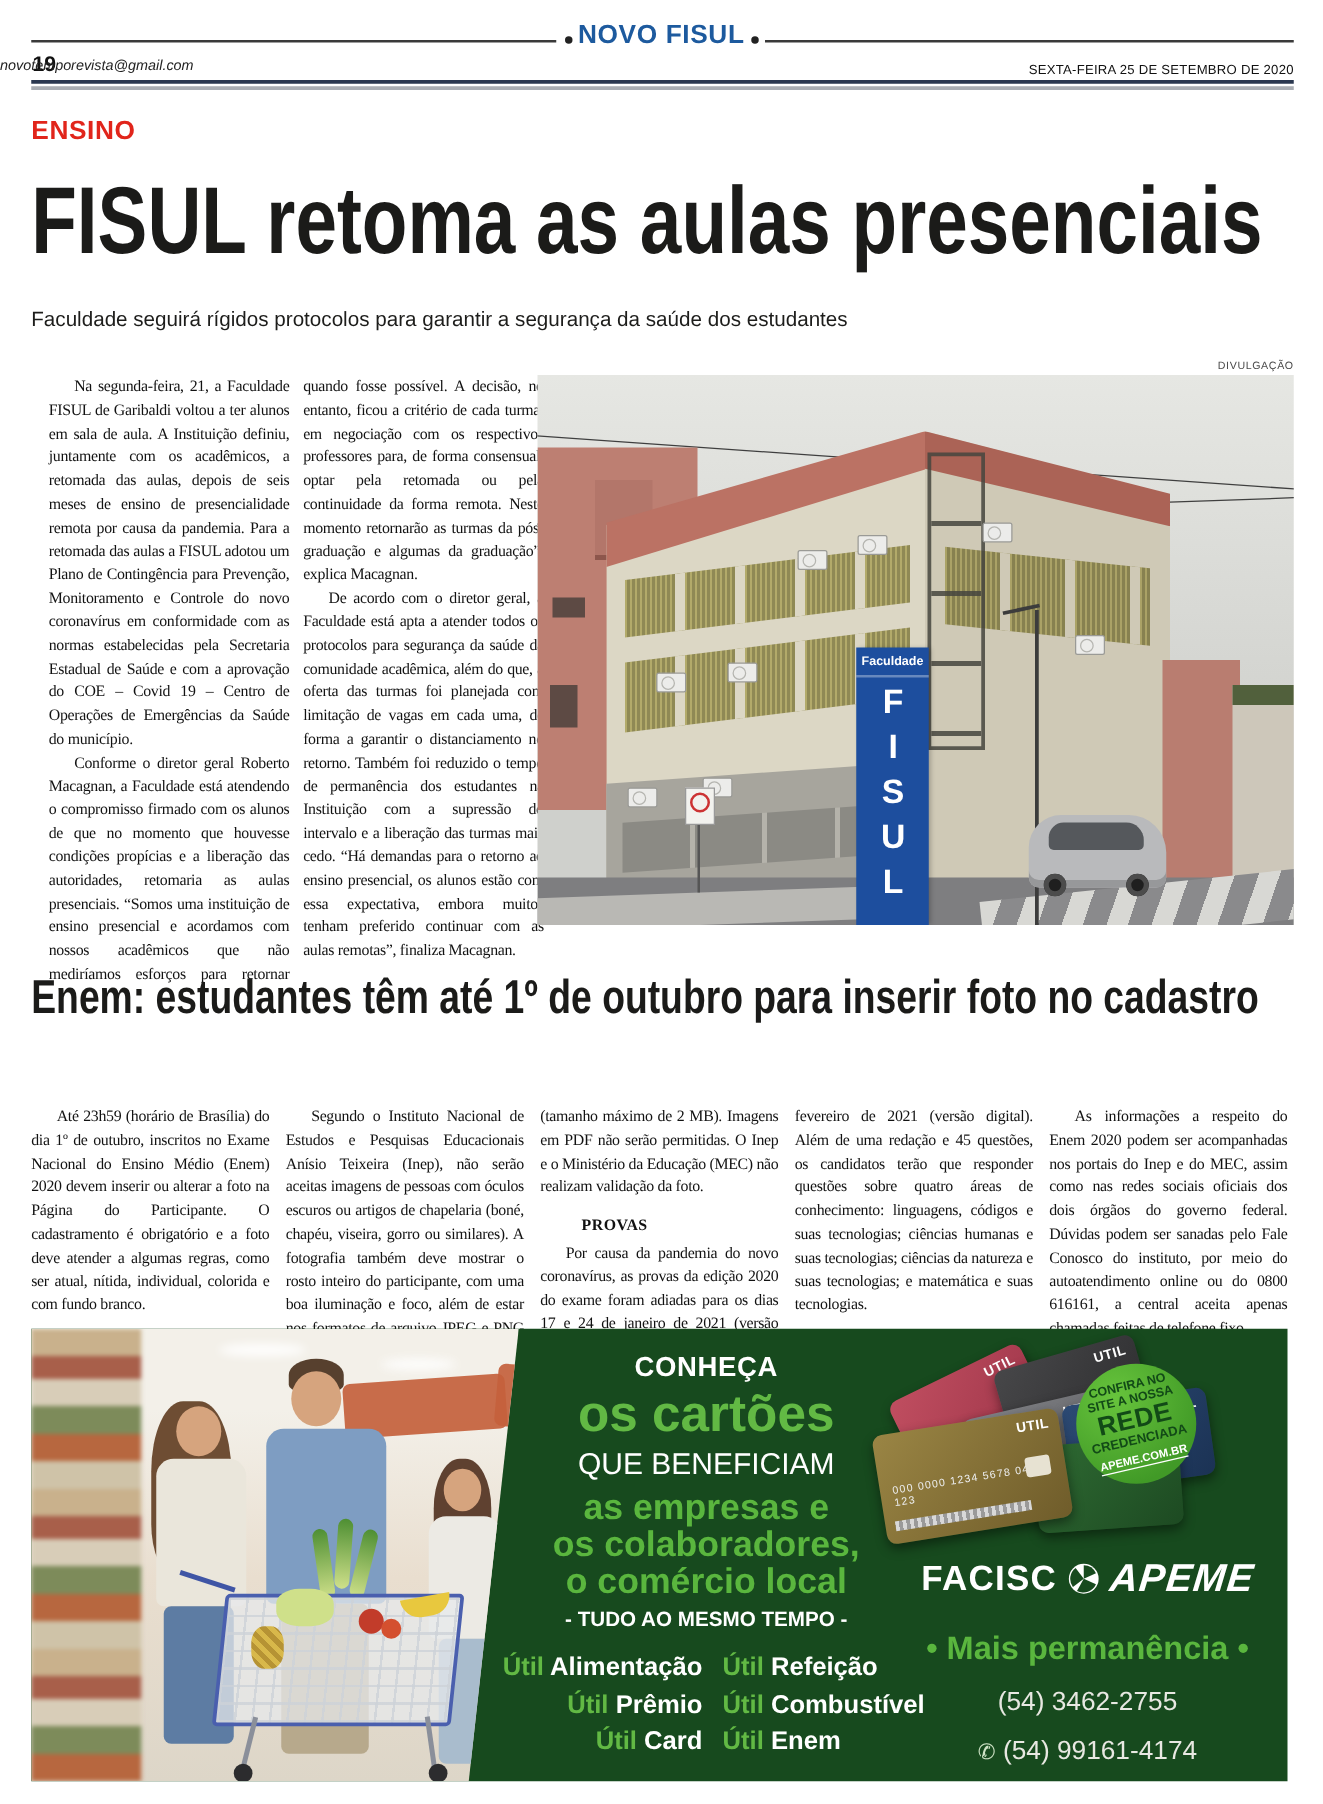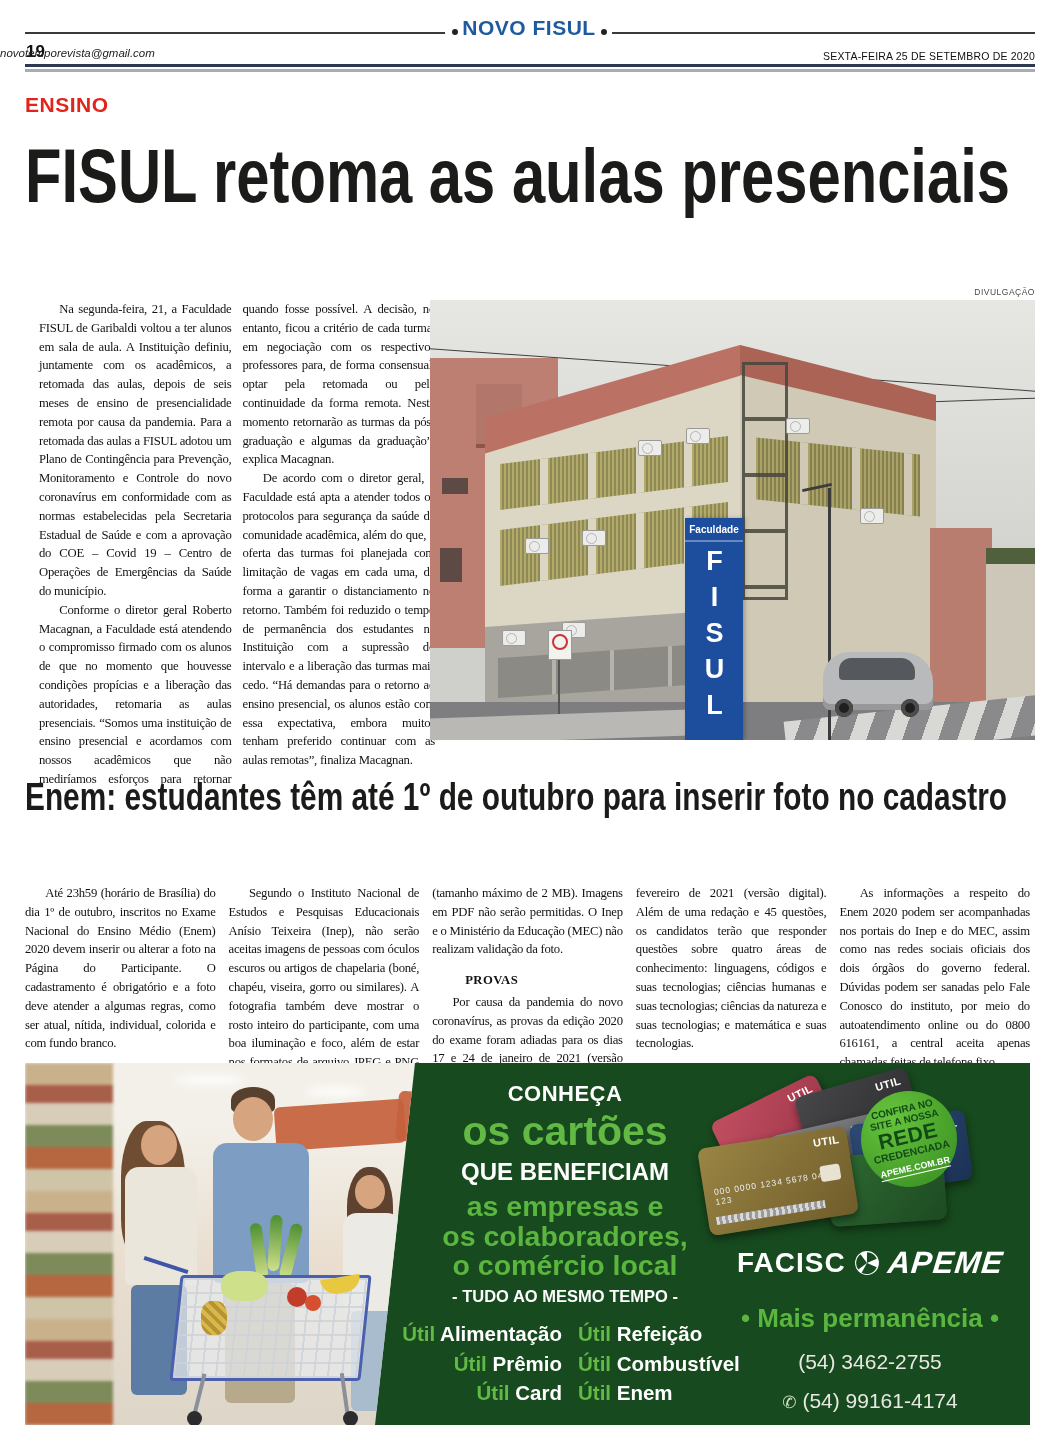--- a/index.html
+++ b/index.html
@@ -129,21 +129,21 @@
   .lk3{left:260px;top:160px;transform:rotate(14deg);}
   .lettuce{left:196px;top:208px;width:46px;height:30px;background:#cfe08a;}
   .tom1{left:262px;top:224px;width:20px;height:20px;background:#c23c2a;border-radius:50%;}
   .tom2{left:280px;top:232px;width:16px;height:16px;background:#d4502f;border-radius:50%;}
   .banana{left:296px;top:214px;width:40px;height:16px;background:#e8c83e;border-radius:0 0 20px 20px;transform:rotate(-10deg);}
   .pineapple{left:176px;top:238px;width:26px;height:34px;background:repeating-linear-gradient(45deg,#d8b84a 0 4px,#b69334 4px 8px);border-radius:40%;}
 
   .ad-center{position:absolute;left:400px;top:20px;width:280px;text-align:center;line-height:1;}
   .adc-white-sm{color:#fff;font-weight:bold;font-size:22px;letter-spacing:.5px;margin:0 0 6px;}
   .adc-green-xl{color:#62b944;font-weight:bold;font-size:41px;margin:0 0 8px;}
-  .adc-white-md{color:#fff;font-weight:bold;font-size:24px;margin:0 0 8px;}
+  .adc-white-md{color:#fff;font-weight:normal;font-size:24px;margin:0 0 8px;}
   .adc-green-md{color:#5ab63e;font-weight:bold;font-size:28.5px;margin:0 0 1px;}
   .adc-white-xs{color:#fff;font-weight:bold;font-size:16.5px;margin:8px 0 0;}
   .util-grid{position:absolute;left:330px;top:260px;width:430px;display:grid;
     grid-template-columns:1fr 1fr;column-gap:16px;row-gap:7px;font-size:20.5px;font-weight:bold;line-height:1.1;}
   .util-item{color:#fff;white-space:nowrap;}
   .util-item:nth-child(odd){text-align:right;}
   .util-item .u-brand{color:#62b944;}
 
   .cards{position:absolute;left:676px;top:16px;width:270px;height:150px;}
   .card{position:absolute;width:116px;height:70px;border-radius:8px;box-shadow:0 4px 9px rgba(0,0,0,.45);}
@@ -191,20 +191,21 @@
   <div class="page-number">19</div>
   <div class="mast-email">novotemporevista@gmail.com</div>
   <div class="mast-date">SEXTA-FEIRA 25 DE SETEMBRO DE 2020</div>
   <div class="rule-navy"></div>
   <div class="rule-gray"></div>
 
   <div class="section-label">ENSINO</div>
   <svg class="headline-svg" width="990" height="82">
     <text x="0" y="66" font-size="76" textLength="985" lengthAdjust="spacingAndGlyphs">FISUL retoma as aulas presenciais</text>
   </svg>
+  <div class="subheadline">Faculdade seguirá rígidos protocolos para garantir a segurança da saúde dos estudantes</div>
 
   <div class="art1-text body-text">
     <p>Na segunda-feira, 21, a Faculdade FISUL de Garibaldi voltou a ter alunos em sala de aula. A Instituição definiu, juntamente com os acadêmicos, a retomada das aulas, depois de seis meses de ensino de presencialidade remota por causa da pandemia. Para a retomada das aulas a FISUL adotou um Plano de Contingência para Prevenção, Monitoramento e Controle do novo coronavírus em conformidade com as normas estabelecidas pela Secretaria Estadual de Saúde e com a aprovação do COE – Covid 19 – Centro de Operações de Emergências da Saúde do município.</p>
     <p>Conforme o diretor geral Roberto Macagnan, a Faculdade está atendendo o compromisso firmado com os alunos de que no momento que houvesse condições propícias e a liberação das autoridades, retomaria as aulas presenciais. “Somos uma instituição de ensino presencial e acordamos com nossos acadêmicos que não mediríamos esforços para retornar quando fosse possível. A decisão, no entanto, ficou a critério de cada turma, em negociação com os respectivos professores para, de forma consensual, optar pela retomada ou pela continuidade da forma remota. Neste momento retornarão as turmas da pós-graduação e algumas da graduação”, explica Macagnan.</p>
     <p>De acordo com o diretor geral, a Faculdade está apta a atender todos os protocolos para segurança da saúde da comunidade acadêmica, além do que, a oferta das turmas foi planejada com limitação de vagas em cada uma, de forma a garantir o distanciamento no retorno. Também foi reduzido o tempo de permanência dos estudantes na Instituição com a supressão do intervalo e a liberação das turmas mais cedo. “Há demandas para o retorno ao ensino presencial, os alunos estão com essa expectativa, embora muitos tenham preferido continuar com as aulas remotas”, finaliza Macagnan.</p>
   </div>
 
   <div class="photo-credit">DIVULGAÇÃO</div>
   <div class="photo">
     <div class="wire w1"></div>

